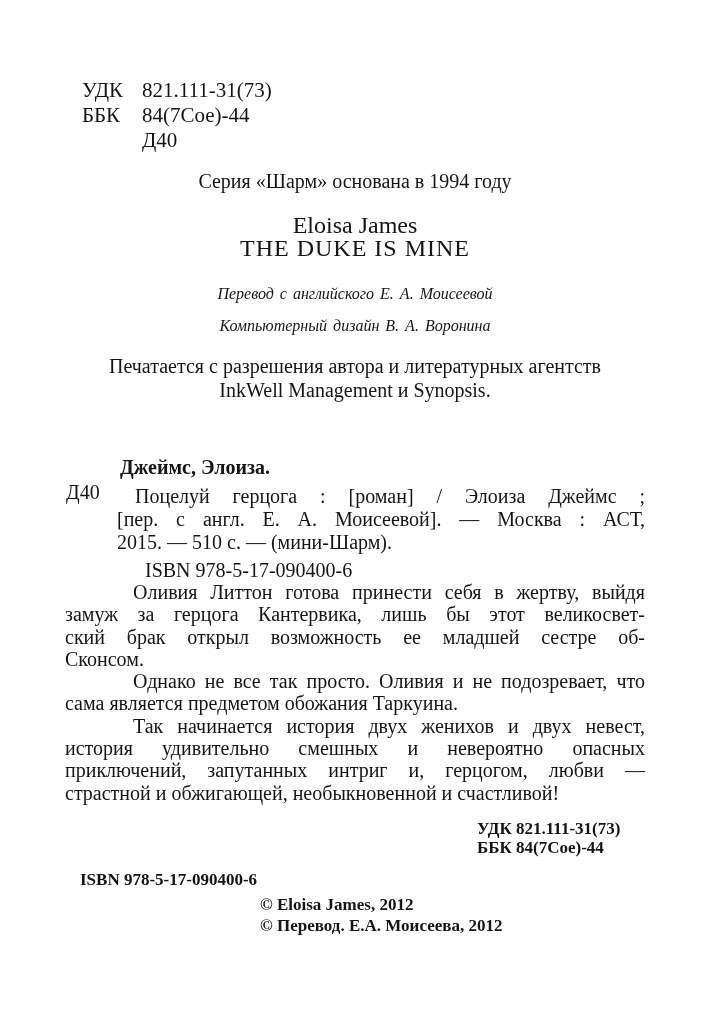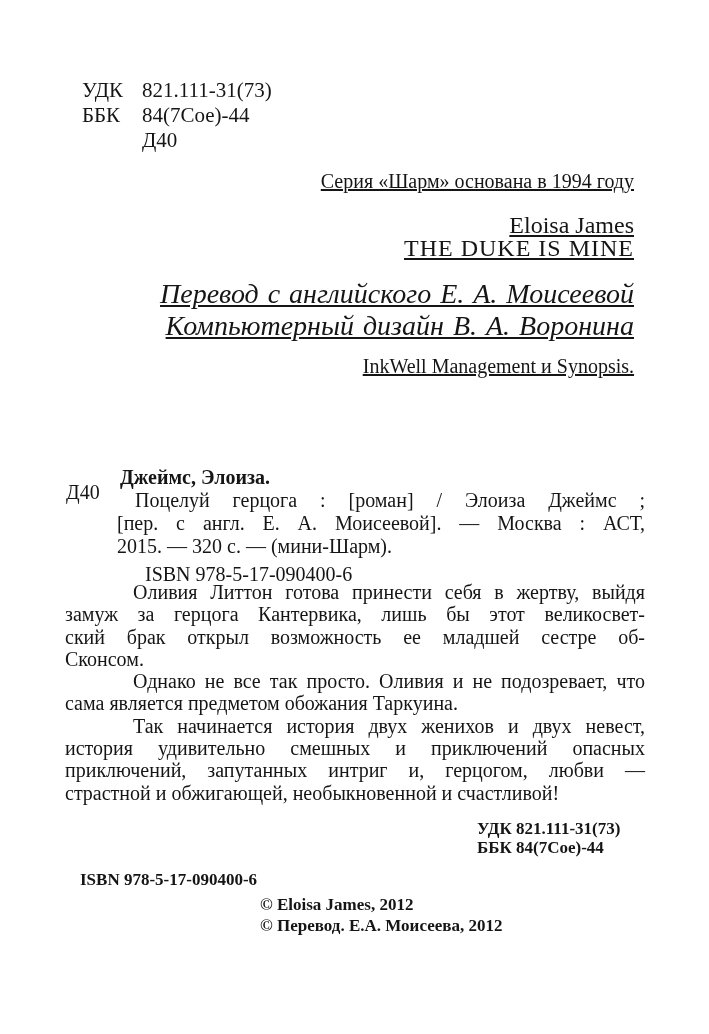--- a/index.html
+++ b/index.html
@@ -6,31 +6,31 @@
   body{
     width:709px;height:1034px;position:relative;background:#ffffff;
     font-family:"Liberation Serif","DejaVu Serif",serif;
     color:#151515;overflow:hidden;
   }
   .abs{position:absolute;}
   
   #codes-top{left:82px;top:78px;font-size:21px;line-height:25px;}
   .code-row .lbl{display:inline-block;width:60px;}
   
-  .centercol{left:54px;width:580px;text-align:right;text-decoration:underline;}
+  .centercol{left:65px;width:580px;text-align:center;}
   #series{top:170px;font-size:20px;}
   #orig{top:214px;font-size:24px;line-height:23px;}
   #orig .orig-title{letter-spacing:1px;}
-  #credits{top:278px;font-size:28px;line-height:32px;font-style:italic;word-spacing:2px;}
+  #credits{top:278px;font-size:16px;line-height:32px;font-style:italic;word-spacing:2px;}
   #permission{top:355px;font-size:20px;line-height:23.5px;}
   
   #card{left:117px;top:456px;width:528px;font-size:20px;line-height:23px;}
-  #card .author-heading{font-weight:bold;padding-left:3px;margin-top:10px;}
+  #card .author-heading{font-weight:bold;padding-left:3px;}
   #card .index-code{position:absolute;left:-51px;top:25px;}
-  #card .card-l1{text-indent:18px;}
+  #card .card-l1{text-indent:18px;margin-top:6px;}
   .jline{text-align:justify;text-align-last:justify;}
   #card .card-isbn{margin-top:5px;padding-left:28px;}
   
   #annotation{left:65px;top:581px;width:580px;font-size:20px;line-height:22.3px;}
   #annotation .indent{text-indent:68px;}
   
   .boldsmall{font-weight:bold;font-size:17px;}
   #codes-bottom{left:477px;top:819px;line-height:19px;}
   #isbn-bottom{left:80px;top:870px;}
   #copyright{left:260px;top:895px;line-height:20.5px;}
@@ -56,46 +56,47 @@
   <div>Eloisa James</div>
   <div class="orig-title">THE DUKE IS MINE</div>
 </div>
 
 <div class="abs centercol" id="credits">
   <div>Перевод с английского Е. А. Моисеевой</div>
   <div>Компьютерный дизайн В. А. Воронина</div>
 </div>
 
 <div class="abs centercol" id="permission">
+  <div>Печатается с разрешения автора и литературных агентств</div>
   <div>InkWell Management и Synopsis.</div>
 </div>
 
 <div class="abs" id="card">
   <div class="author-heading">Джеймс, Элоиза.</div>
   <span class="index-code">Д40</span>
   <div class="card-l1 jline">Поцелуй герцога : [роман] / Элоиза Джеймс ;</div>
   <div class="jline">[пер. с англ. Е. А. Моисеевой]. — Москва : АСТ,</div>
-  <div>2015. — 320 с. — (мини-Шарм).</div>
+  <div>2015. — 510 с. — (мини-Шарм).</div>
   <div class="card-isbn">ISBN 978-5-17-090400-6</div>
 </div>
 
 <div class="abs" id="annotation">
   <div>
     <div class="indent jline">Оливия Литтон готова принести себя в жертву, выйдя</div>
     <div class="jline">замуж за герцога Кантервика, лишь бы этот великосвет-</div>
     <div class="jline">ский брак открыл возможность ее младшей сестре об-</div>
     <div>Сконсом.</div>
   </div>
   <div>
     <div class="indent jline">Однако не все так просто. Оливия и не подозревает, что</div>
     <div>сама является предметом обожания Таркуина.</div>
   </div>
   <div>
     <div class="indent jline">Так начинается история двух женихов и двух невест,</div>
-    <div class="jline">история удивительно смешных и приключений опасных</div>
+    <div class="jline">история удивительно смешных и невероятно опасных</div>
     <div class="jline">приключений, запутанных интриг и, герцогом, любви —</div>
     <div>страстной и обжигающей, необыкновенной и счастливой!</div>
   </div>
 </div>
 
 <div class="abs boldsmall" id="codes-bottom">
   <div>УДК 821.111-31(73)</div>
   <div>ББК 84(7Сое)-44</div>
 </div>
 

